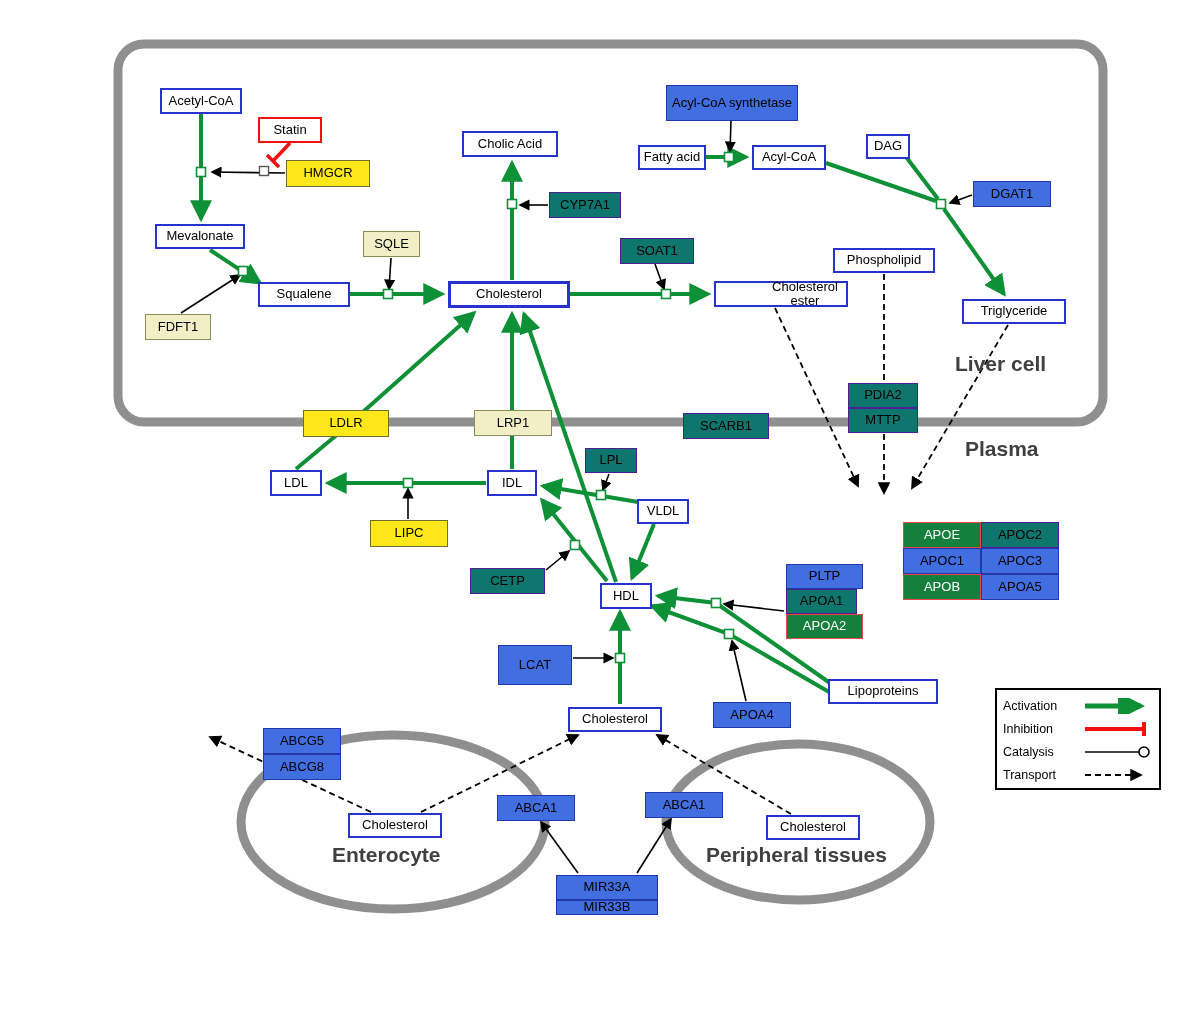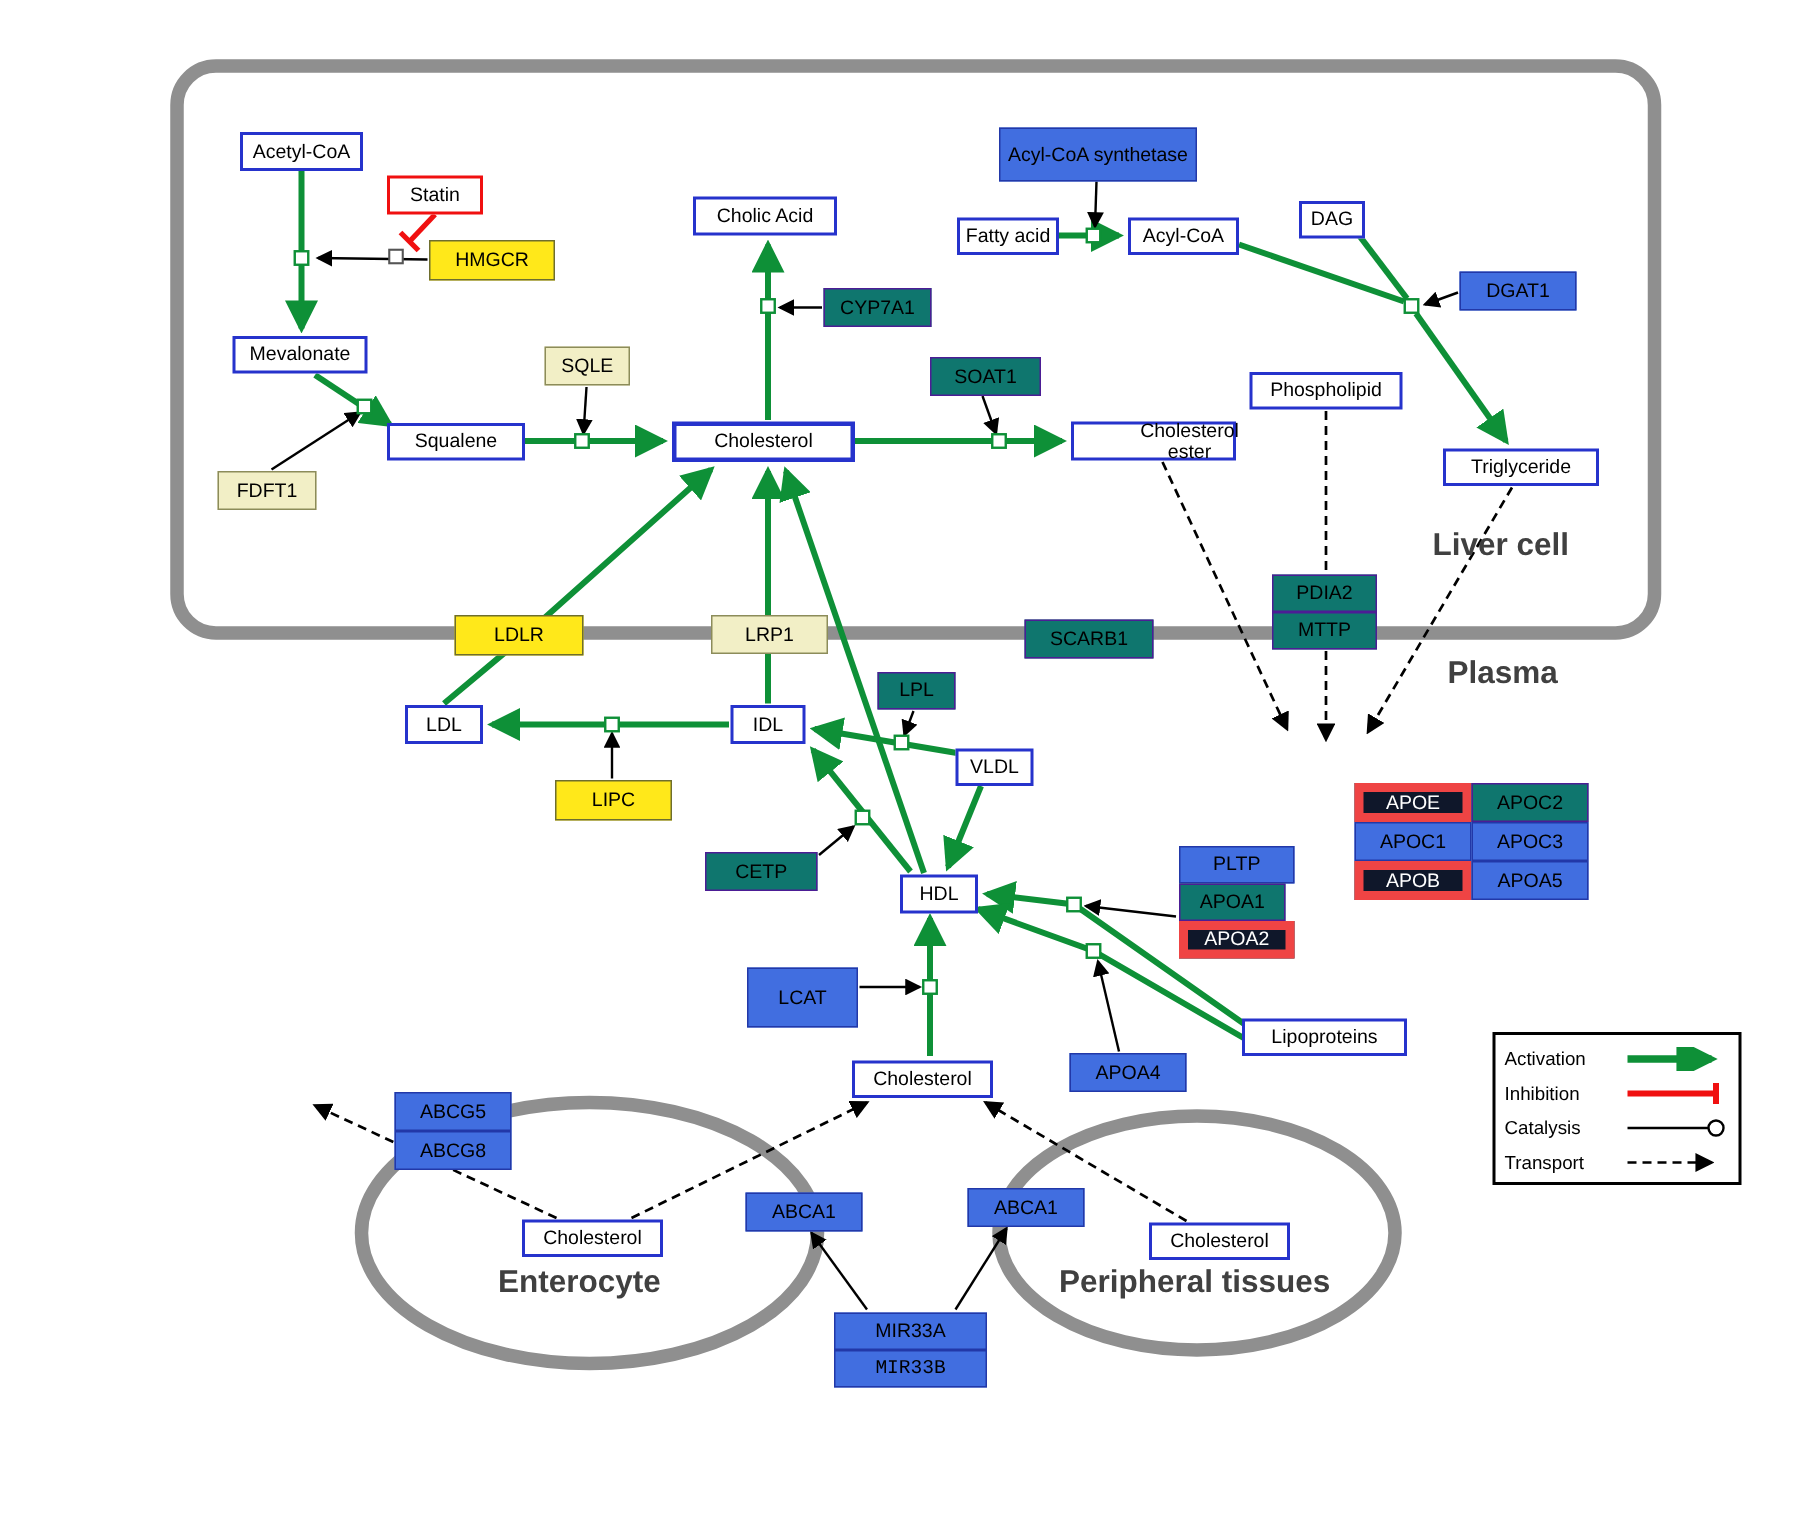--- a/index.html
+++ b/index.html
@@ -5,21 +5,21 @@
   html,body{margin:0;padding:0;background:#fff;}
   #canvas{position:relative;width:1200px;height:1013px;background:#fff;overflow:hidden;
           font-family:"Liberation Sans",sans-serif;}
   #edges{position:absolute;left:0;top:0;z-index:1;}
   .node{position:absolute;box-sizing:border-box;display:flex;align-items:center;justify-content:center;
         text-align:center;font-size:13px;line-height:1.08;color:#000;z-index:2;cursor:pointer;}
   .metab{background:#fff;border:2px solid #2633CC;}
   .thick{border-width:3px;}
   .light{background:#0f766e;border:1px solid #4c1d95;}
   .mid{background:#416EE0;border:1px solid #2238A8;text-align:right;}
-  .dark{background:#0f172a;border:6px solid #ef4444;color:#fff;}
+  .dark{background:#15803d;border:1px solid #ef4444;color:#fff;}
   .yellow{background:#FFE81A;border:1px solid #6E6E2E;}
   .pale{background:#F2EFC6;border:1px solid #8C8C5A;}
   .statin{background:#fff;border:2px solid #F01010;}
   .lbl{position:absolute;font-weight:bold;color:#404040;font-size:21px;z-index:2;}
   #legend{position:absolute;left:995px;top:688px;width:166px;height:102px;background:#fff;
           border:2px solid #000;z-index:3;box-sizing:border-box;padding:4px 6px;}
   .lg-row{display:flex;align-items:center;justify-content:space-between;height:23px;}
   .lg-row span{font-size:12.5px;color:#000;}
 </style>
 </head>
@@ -122,21 +122,21 @@
   <div class="node statin" style="left:258px;top:117px;width:64px;height:26px;">Statin</div>
   <div class="node yellow" style="left:286px;top:160px;width:84px;height:27px;">HMGCR</div>
   <div class="node metab" style="left:155px;top:224px;width:90px;height:25px;">Mevalonate</div>
   <div class="node pale" style="left:363px;top:231px;width:57px;height:26px;">SQLE</div>
   <div class="node pale" style="left:145px;top:314px;width:66px;height:26px;">FDFT1</div>
   <div class="node metab" style="left:258px;top:282px;width:92px;height:25px;">Squalene</div>
   <div class="node metab thick" style="left:448px;top:281px;width:122px;height:27px;">Cholesterol</div>
   <div class="node metab" style="left:462px;top:131px;width:96px;height:26px;">Cholic Acid</div>
   <div class="node light" style="left:549px;top:192px;width:72px;height:26px;">CYP7A1</div>
   <div class="node light" style="left:620px;top:238px;width:74px;height:26px;">SOAT1</div>
-  <div class="node metab" style="left:714px;top:281px;width:110px;height:26px;padding-left:48px;">Cholesterol ester</div>
+  <div class="node metab" style="left:714px;top:281px;width:134px;height:26px;padding-left:48px;">Cholesterol ester</div>
   <div class="node mid" style="left:666px;top:85px;width:132px;height:36px;">Acyl-CoA synthetase</div>
   <div class="node metab" style="left:638px;top:145px;width:68px;height:25px;">Fatty acid</div>
   <div class="node metab" style="left:752px;top:145px;width:74px;height:25px;">Acyl-CoA</div>
   <div class="node metab" style="left:866px;top:134px;width:44px;height:25px;">DAG</div>
   <div class="node mid" style="left:973px;top:181px;width:78px;height:26px;">DGAT1</div>
   <div class="node metab" style="left:833px;top:248px;width:102px;height:25px;">Phospholipid</div>
   <div class="node metab" style="left:962px;top:299px;width:104px;height:25px;">Triglyceride</div>
 
   <div class="node yellow" style="left:303px;top:410px;width:86px;height:27px;">LDLR</div>
   <div class="node pale" style="left:474px;top:410px;width:78px;height:26px;">LRP1</div>
@@ -165,21 +165,21 @@
   <div class="node mid" style="left:981px;top:574px;width:78px;height:26px;">APOA5</div>
   <div class="node metab" style="left:568px;top:707px;width:94px;height:25px;">Cholesterol</div>
 
   <div class="node mid" style="left:263px;top:728px;width:78px;height:26px;">ABCG5</div>
   <div class="node mid" style="left:263px;top:754px;width:78px;height:26px;">ABCG8</div>
   <div class="node metab" style="left:348px;top:813px;width:94px;height:25px;">Cholesterol</div>
   <div class="node mid" style="left:497px;top:795px;width:78px;height:26px;">ABCA1</div>
   <div class="node mid" style="left:645px;top:792px;width:78px;height:26px;">ABCA1</div>
   <div class="node metab" style="left:766px;top:815px;width:94px;height:25px;">Cholesterol</div>
   <div class="node mid" style="left:556px;top:875px;width:102px;height:25px;">MIR33A</div>
-  <div class="node mid" style="left:556px;top:900px;width:102px;height:25px;font-family:Liberation Mono, monospace;">MIR33B</div>
+  <div class="node mid" style="left:556px;top:900px;width:102px;height:15px;">MIR33B</div>
 
   <div id="legend">
     <div class="lg-row">
       <span>Activation</span>
       <svg width="72" height="16">
         <line x1="4" y1="8" x2="60" y2="8" stroke="#0E9037" stroke-width="5" marker-end="url(#mg)"></line>
       </svg>
     </div>
     <div class="lg-row">
       <span>Inhibition</span>

